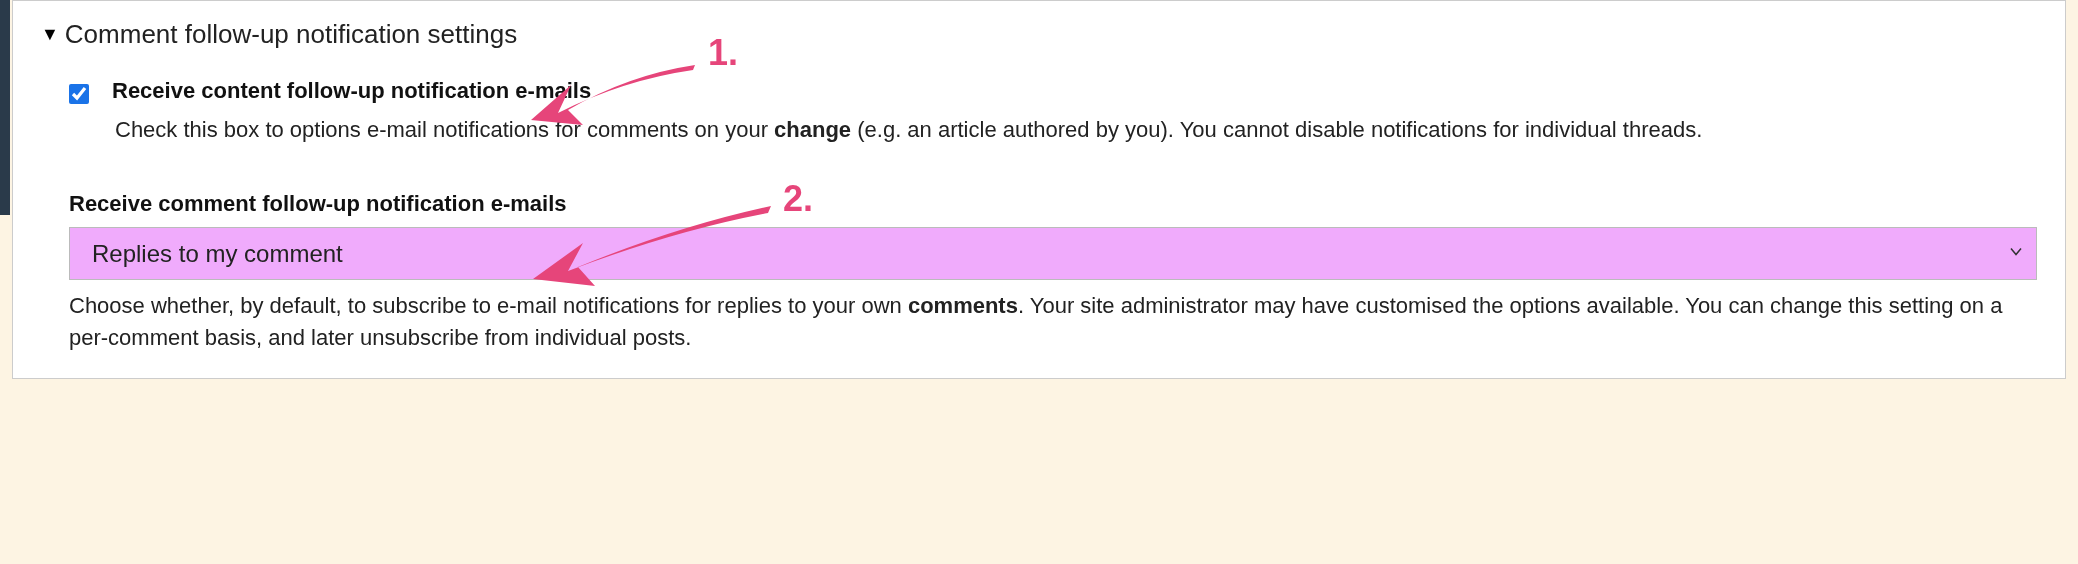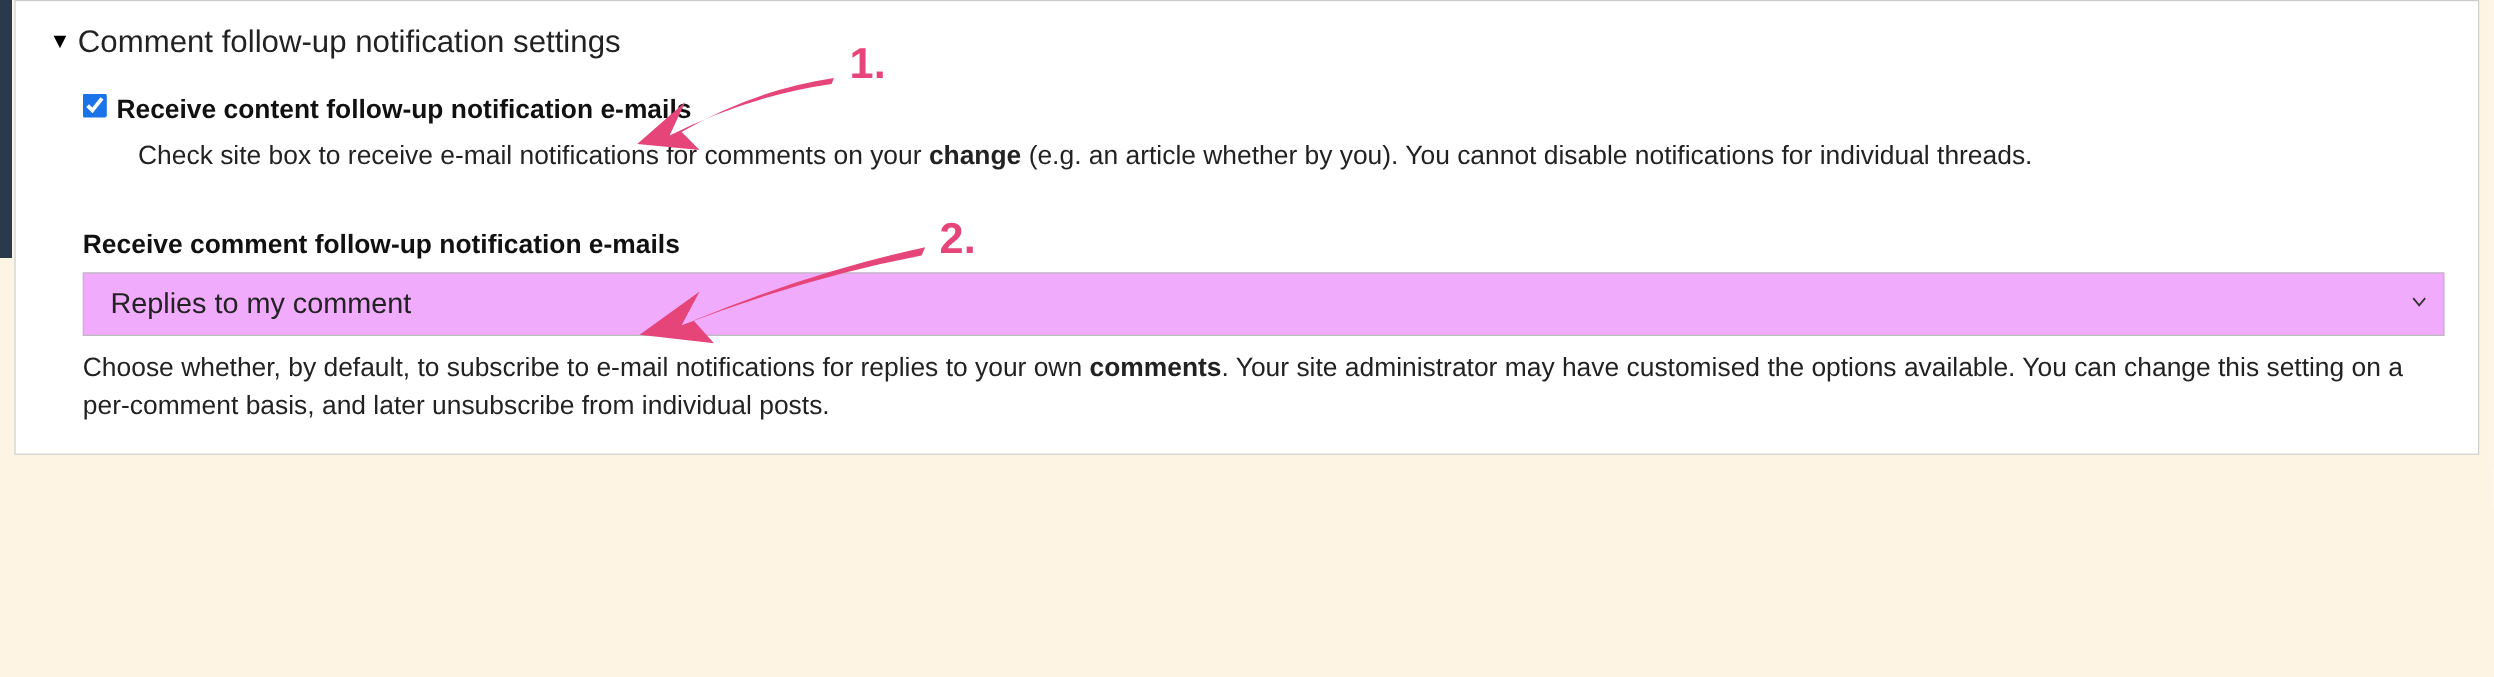--- a/index.html
+++ b/index.html
@@ -39,22 +39,22 @@
     .legend .tri {
       font-size: 18px;
       color: #000;
     }
     .section1 {
       margin-left: 28px;
       margin-bottom: 24px;
     }
     .check-row {
       display: flex;
-      align-items: flex-start;
-      gap: 8px;
+      align-items: flex-end;
+      gap: 23px;
       margin-bottom: 10px;
     }
     .check-row input[type="checkbox"] {
       width: 20px;
       height: 20px;
       accent-color: #1a73e8;
     }
     .check-row label {
       font-weight: bold;
       font-size: 22px;
@@ -138,21 +138,21 @@
       <span class="tri">▼</span>
       <span>Comment follow-up notification settings</span>
     </div>
 
     <div class="section1">
       <div class="check-row">
         <input type="checkbox" checked="" style="">
         <label>Receive content follow-up notification e-mails</label>
       </div>
       <p class="help-text">
-        <span>Check site box to receive e-mail notifications for comments on your </span><strong>change</strong><span> (e.g. an article whether by you). You cannot disable notifications for individual threads.</span>
+        <span>Check this box to options e-mail notifications for comments on your </span><strong>change</strong><span> (e.g. an article authored by you). You cannot disable notifications for individual threads.</span>
       </p>
     </div>
 
     <div class="section2">
       <label class="select-label">Receive comment follow-up notification e-mails</label>
       <div class="select-wrap">
         <select>
           <option selected="">Replies to my comment</option>
         </select>
         <span class="chevron">

